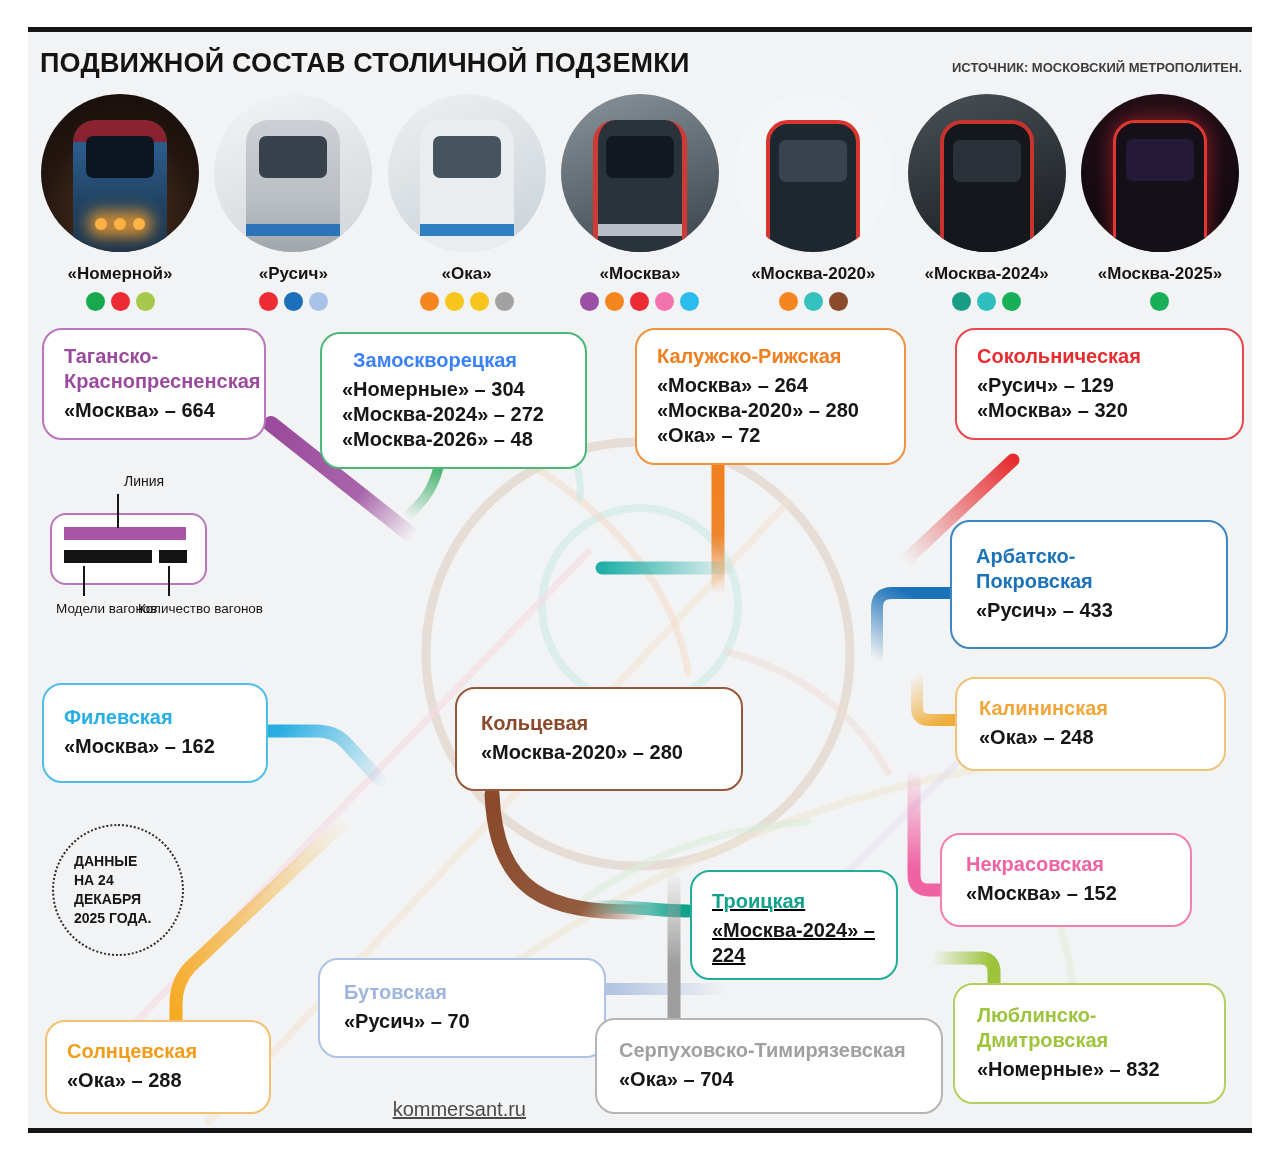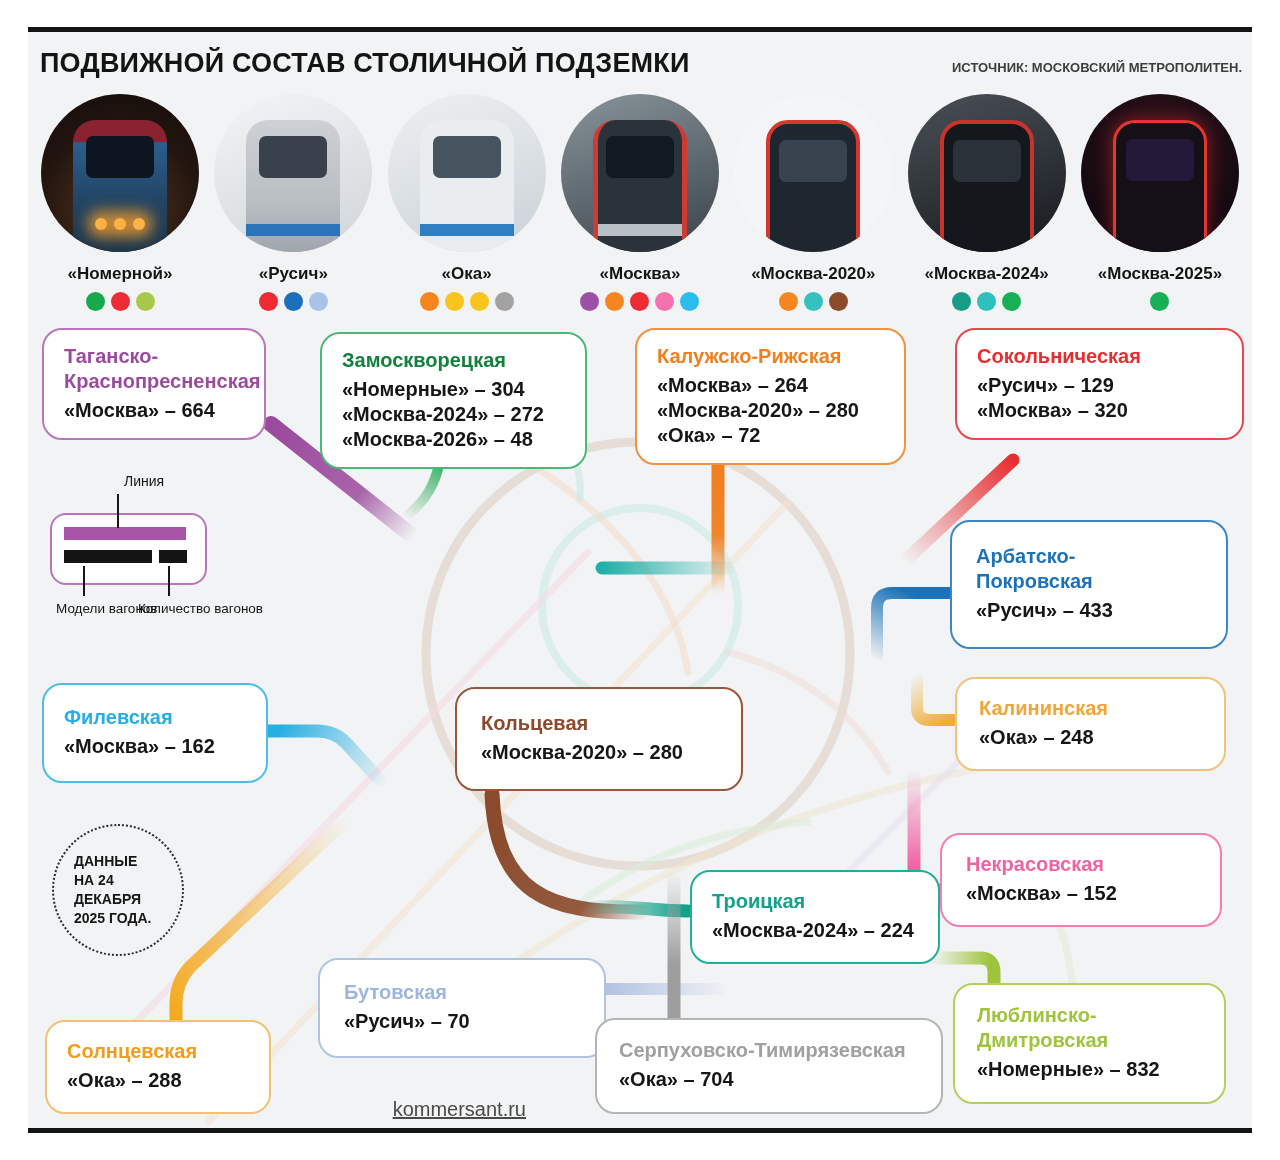--- a/index.html
+++ b/index.html
@@ -63,22 +63,22 @@
   #c-taganskaya { left:14px; top:296px; width:224px; }
   #c-zamoskvoretskaya { left:292px; top:300px; width:267px; }
   #c-kaluzhsko { left:607px; top:296px; width:271px; }
   #c-sokolnicheskaya { left:927px; top:296px; width:289px; }
   #c-bkl { left:244px; top:480px; width:330px; padding:24px 24px 26px; }
   #c-arbatsko { left:922px; top:488px; width:278px; padding:22px 24px 24px; }
   #c-arbatsko .card-title { max-width:160px; }
   #c-kalininskaya { left:927px; top:645px; width:271px; padding:17px 22px 19px; }
   #c-filevskaya { left:14px; top:651px; width:226px; padding:20px 20px 22px; }
   #c-koltsevaya { left:427px; top:655px; width:288px; padding:22px 24px 24px; }
-  #c-nekrasovskaya { left:912px; top:801px; width:282px; padding:17px 24px 19px; }
-  #c-troitskaya { left:662px; top:838px; width:250px; padding:17px 20px 19px; }
+  #c-nekrasovskaya { left:912px; top:801px; width:252px; padding:17px 24px 19px; }
+  #c-troitskaya { left:662px; top:838px; width:208px; padding:17px 20px 10px;text-decoration:underline; }
   #c-butovskaya { left:290px; top:926px; width:288px; padding:20px 24px 22px; }
   #c-serpukhovskaya { left:567px; top:986px; width:348px; padding:18px 22px 20px; }
   #c-lyublinskaya { left:925px; top:951px; width:273px; padding:18px 22px 20px; }
   #c-solntsevskaya { left:17px; top:988px; width:226px; padding:17px 20px 19px; }
 
   
   .legend-line-label { position:absolute; left:96px; top:441px; font-size:14px; font-weight:500; color:#161616; z-index:3; }
   .legend-card { position:absolute; left:22px; top:481px; width:157px; height:72px; background:#fff;
                  border:2px solid #B976BA; border-radius:16px; z-index:3; }
   .legend-bar-line { position:absolute; left:12px; top:12px; width:122px; height:13px; }
@@ -323,21 +323,21 @@
     <div class="legend-tick" id="tick-models"></div>
     <div class="legend-tick" id="tick-count"></div>
     <div class="legend-sub" id="lbl-models">Модели вагонов</div>
     <div class="legend-sub" id="lbl-count">Количество вагонов</div>
 
     <div class="card" id="c-taganskaya" style="border-color: rgb(185, 118, 186);">
       <div class="card-title" style="color: rgb(155, 75, 157);">Таганско-Краснопресненская</div>
       <div class="card-row">«Москва» – 664</div>
     </div>
     <div class="card" id="c-zamoskvoretskaya" style="border-color: rgb(76, 184, 120);">
-      <div class="card-title" style="color: #15803d;">Замоскворецкая</div>
+      <div class="card-title" style="color: #3b82f6; margin-left: 11px;">Замоскворецкая</div>
       <div class="card-row">«Номерные» – 304</div>
       <div class="card-row">«Москва-2024» – 272</div>
       <div class="card-row">«Москва-2026» – 48</div>
     </div>
     <div class="card" id="c-kaluzhsko" style="border-color: rgb(240, 146, 63);">
       <div class="card-title" style="color: rgb(240, 127, 31);">Калужско-Рижская</div>
       <div class="card-row">«Москва» – 264</div>
       <div class="card-row">«Москва-2020» – 280</div>
       <div class="card-row">«Ока» – 72</div>
     </div>

